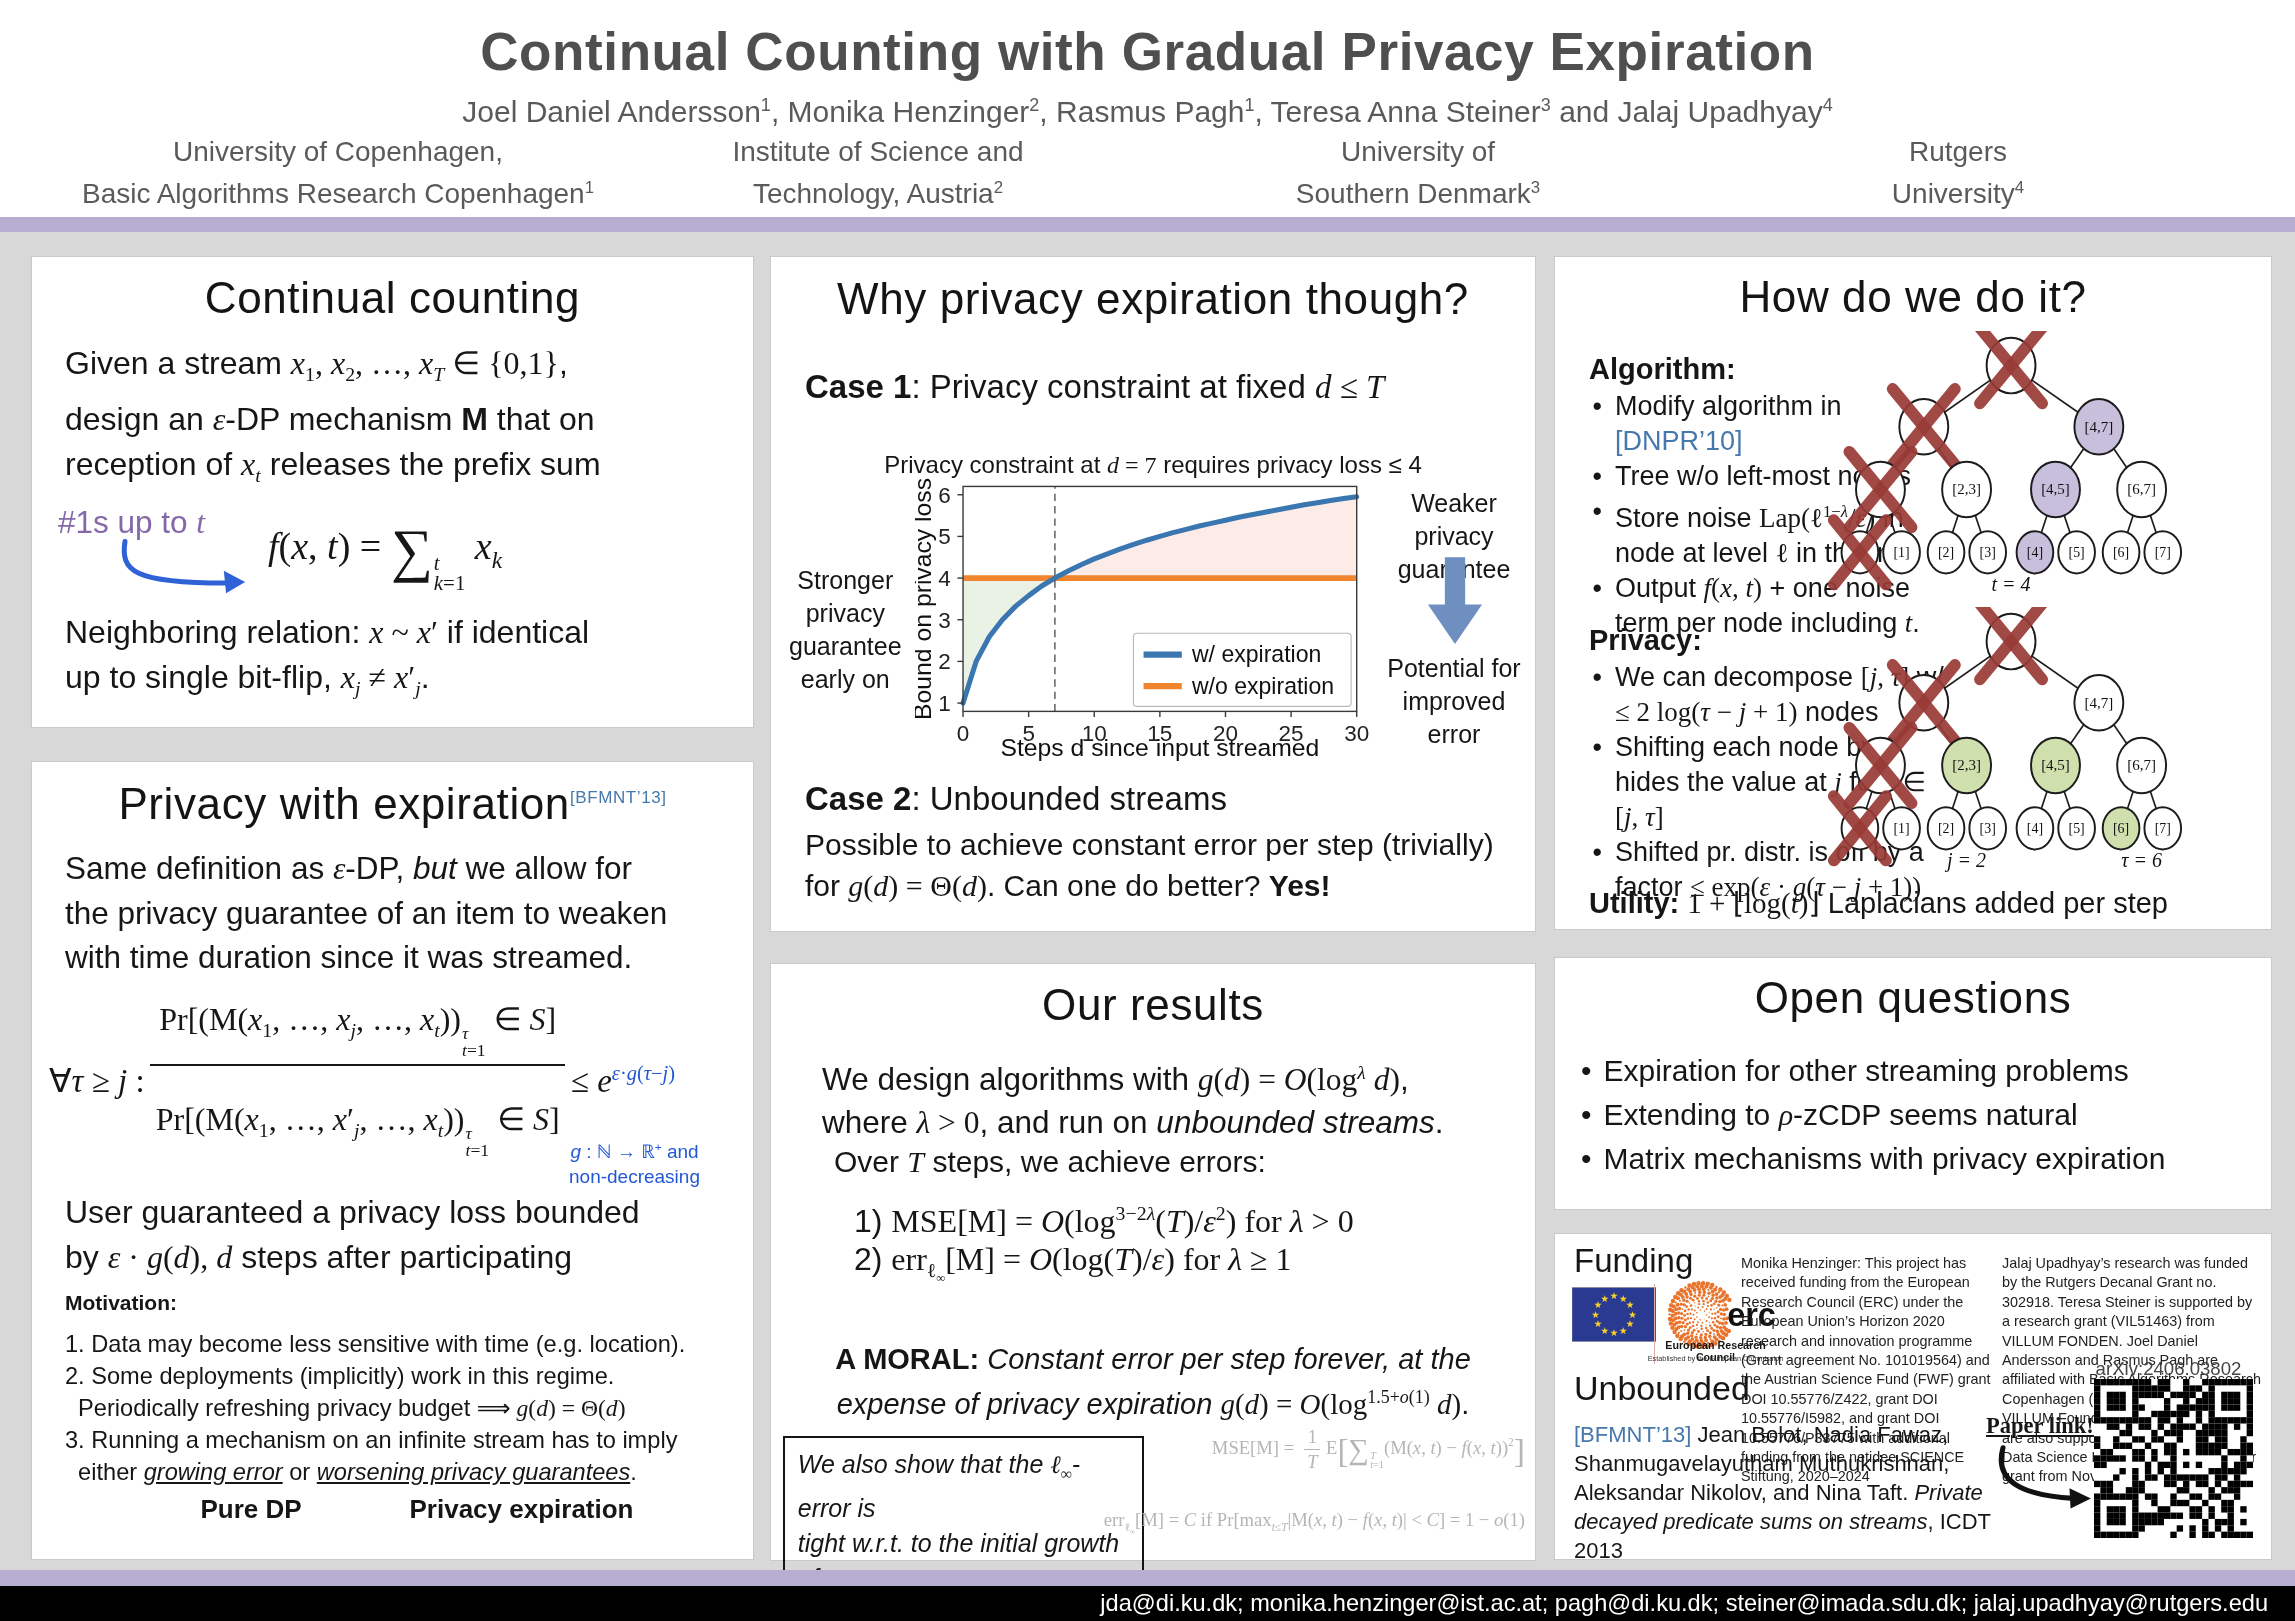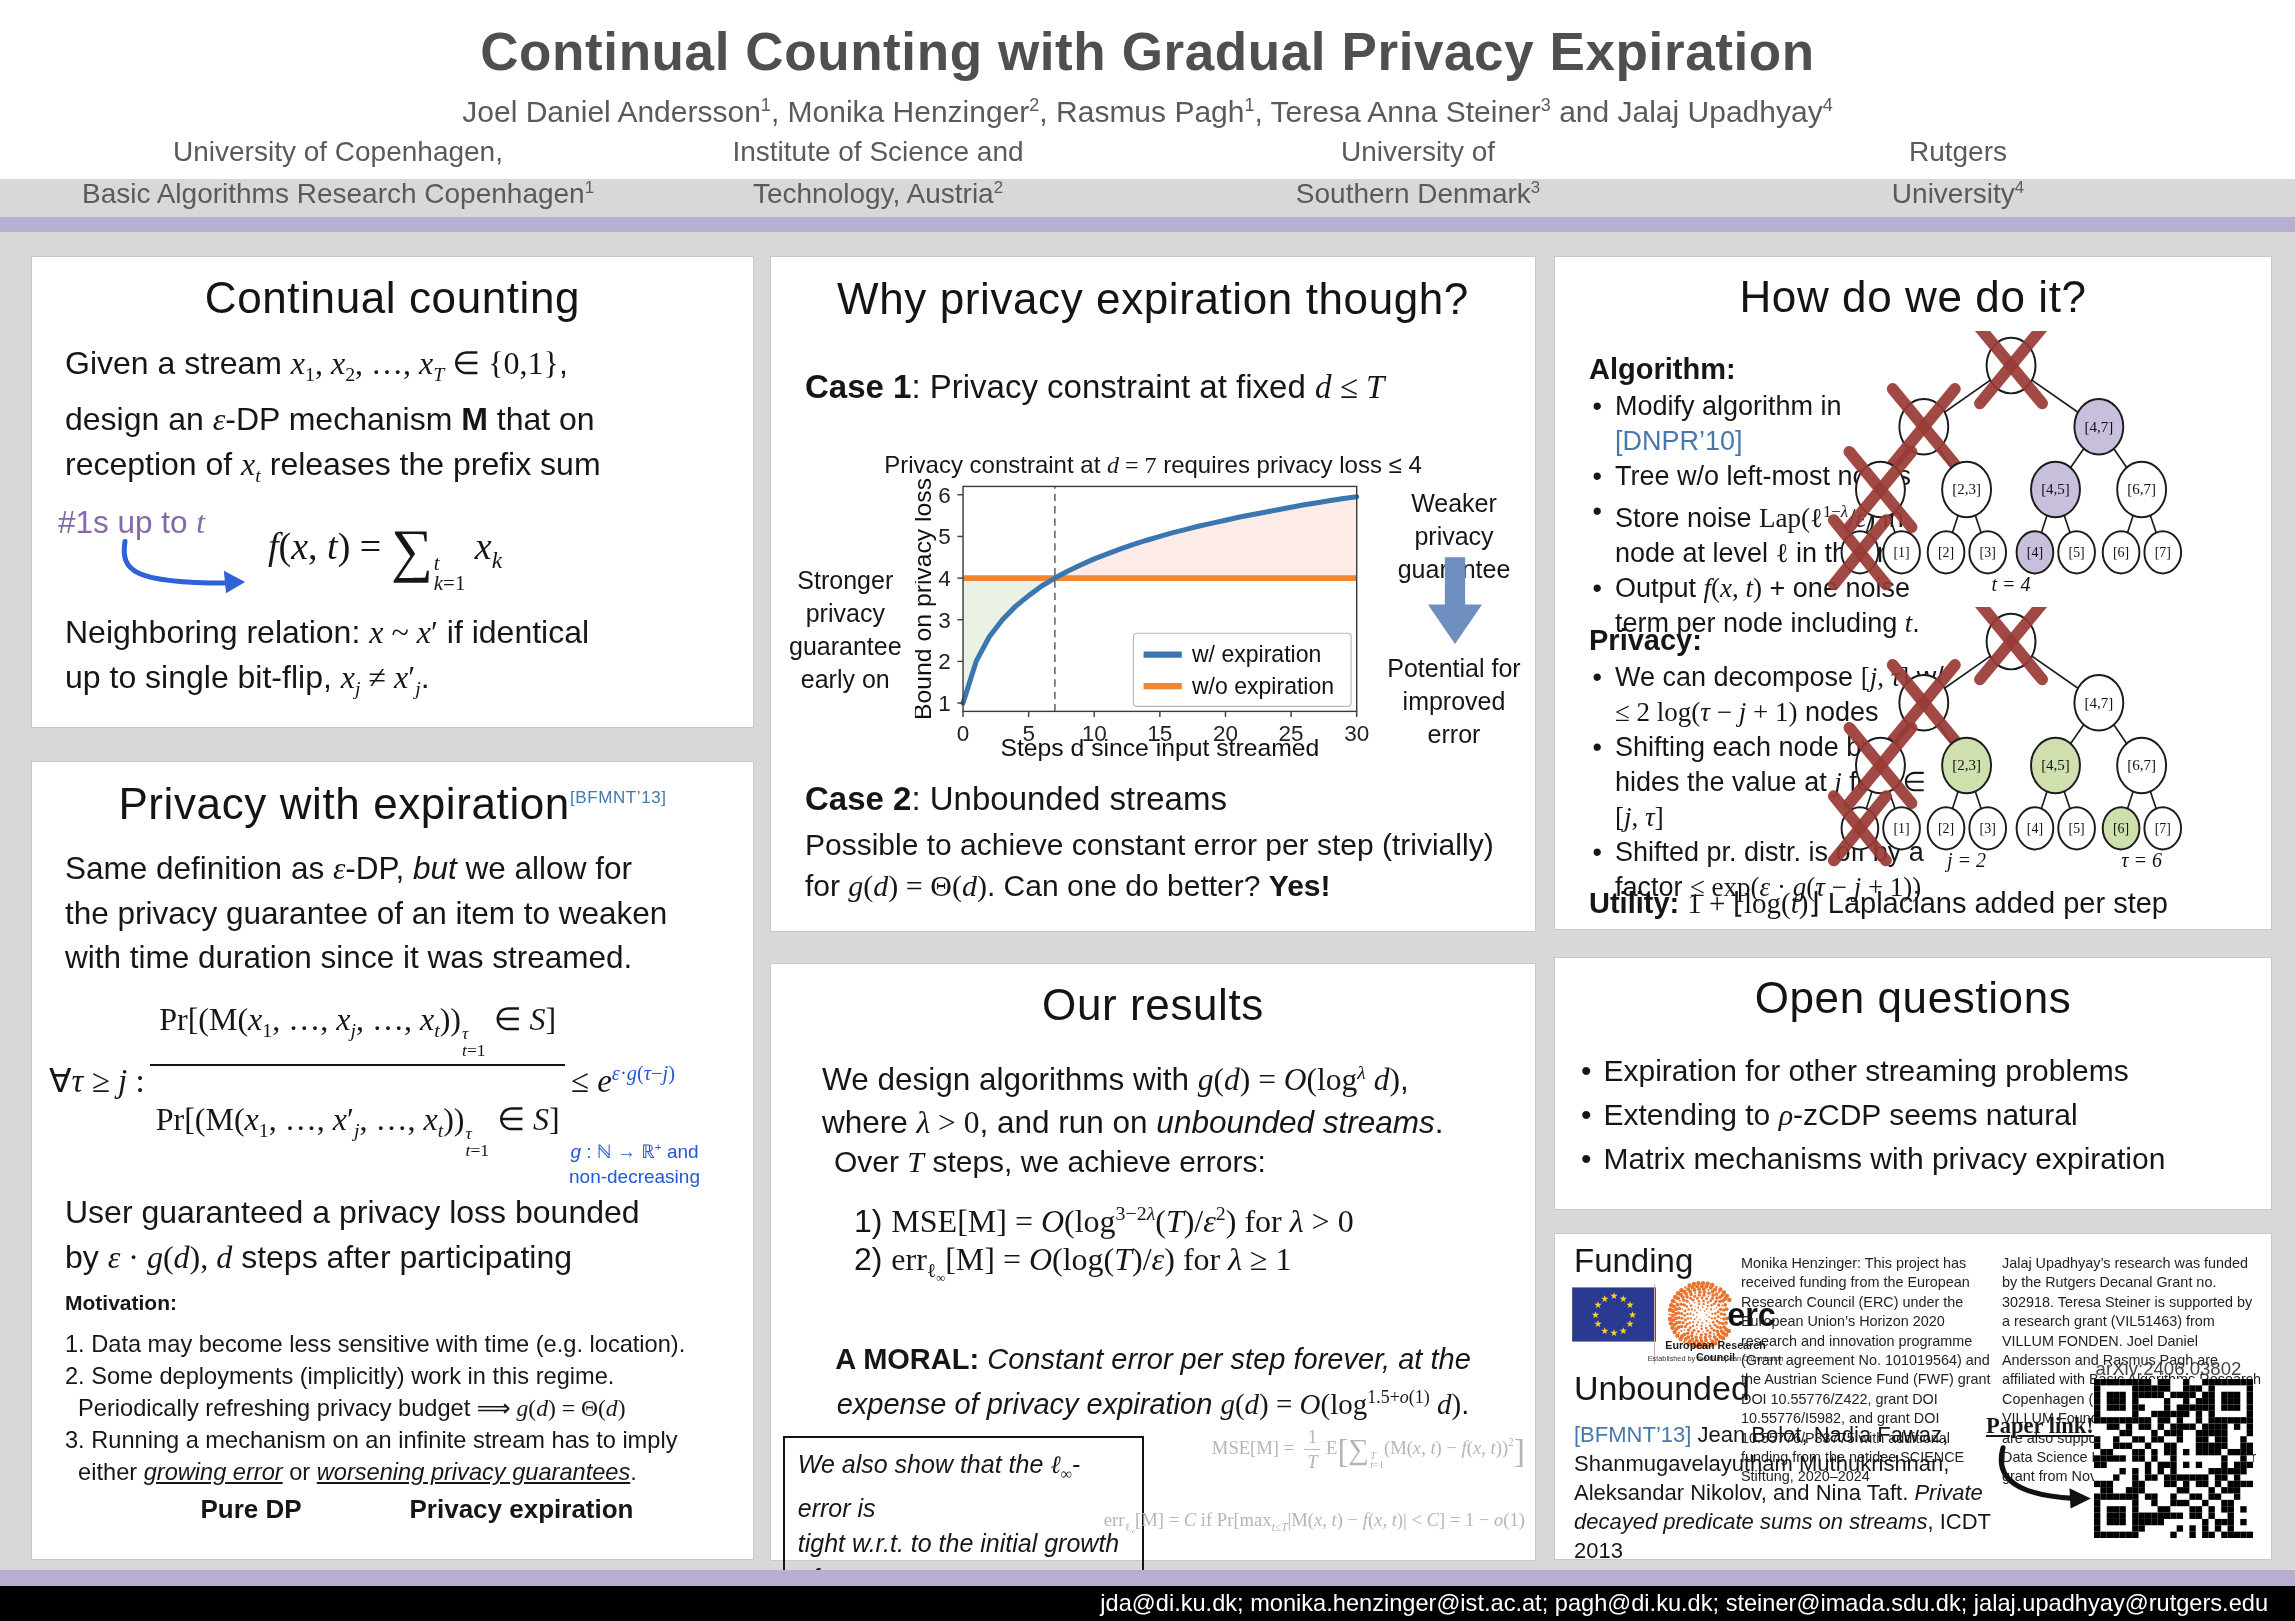--- a/index.html
+++ b/index.html
@@ -1,20 +1,20 @@
 <!DOCTYPE html>
 <html style="font-size:9px"><head>
 <meta charset="utf-8">
 <style>
   html,body{margin:0;padding:0;background:#9a9a9a;}
   #poster{position:relative;width:2295px;height:1621px;background:#d8d8d8;
           font-family:"Liberation Sans",sans-serif;color:#161616;overflow:hidden;}
   .abs{position:absolute;}
   
-  .header{position:absolute;left:0;top:0;width:2295px;height:179px;background:#ffffff;}
+  .header{position:absolute;left:0;top:0;width:2295px;height:217px;background:#ffffff;}
   .main-title{position:absolute;left:0;top:21.4px;width:2295px;text-align:center;
               font-size:53px;font-weight:700;color:#4f4f4f;letter-spacing:0.6px;}
   .authors{position:absolute;left:0;top:95px;width:2295px;text-align:center;
            font-size:30px;color:#5a5a5a;}
   .authors sup,.affil sup{font-size:0.6em;}
   .affil-row{position:absolute;left:68px;top:134px;width:2160px;display:flex;}
   .affil{flex:1;text-align:center;font-size:28px;line-height:36px;color:#5a5a5a;}
   .bar{position:absolute;left:0;width:2295px;background:#b8aed2;}
   .footer{position:absolute;left:0;top:1586px;width:2295px;height:35px;background:#000;}
   .footer-text{position:absolute;right:27px;top:0;line-height:35px;color:#fff;font-size:23.6px;}

